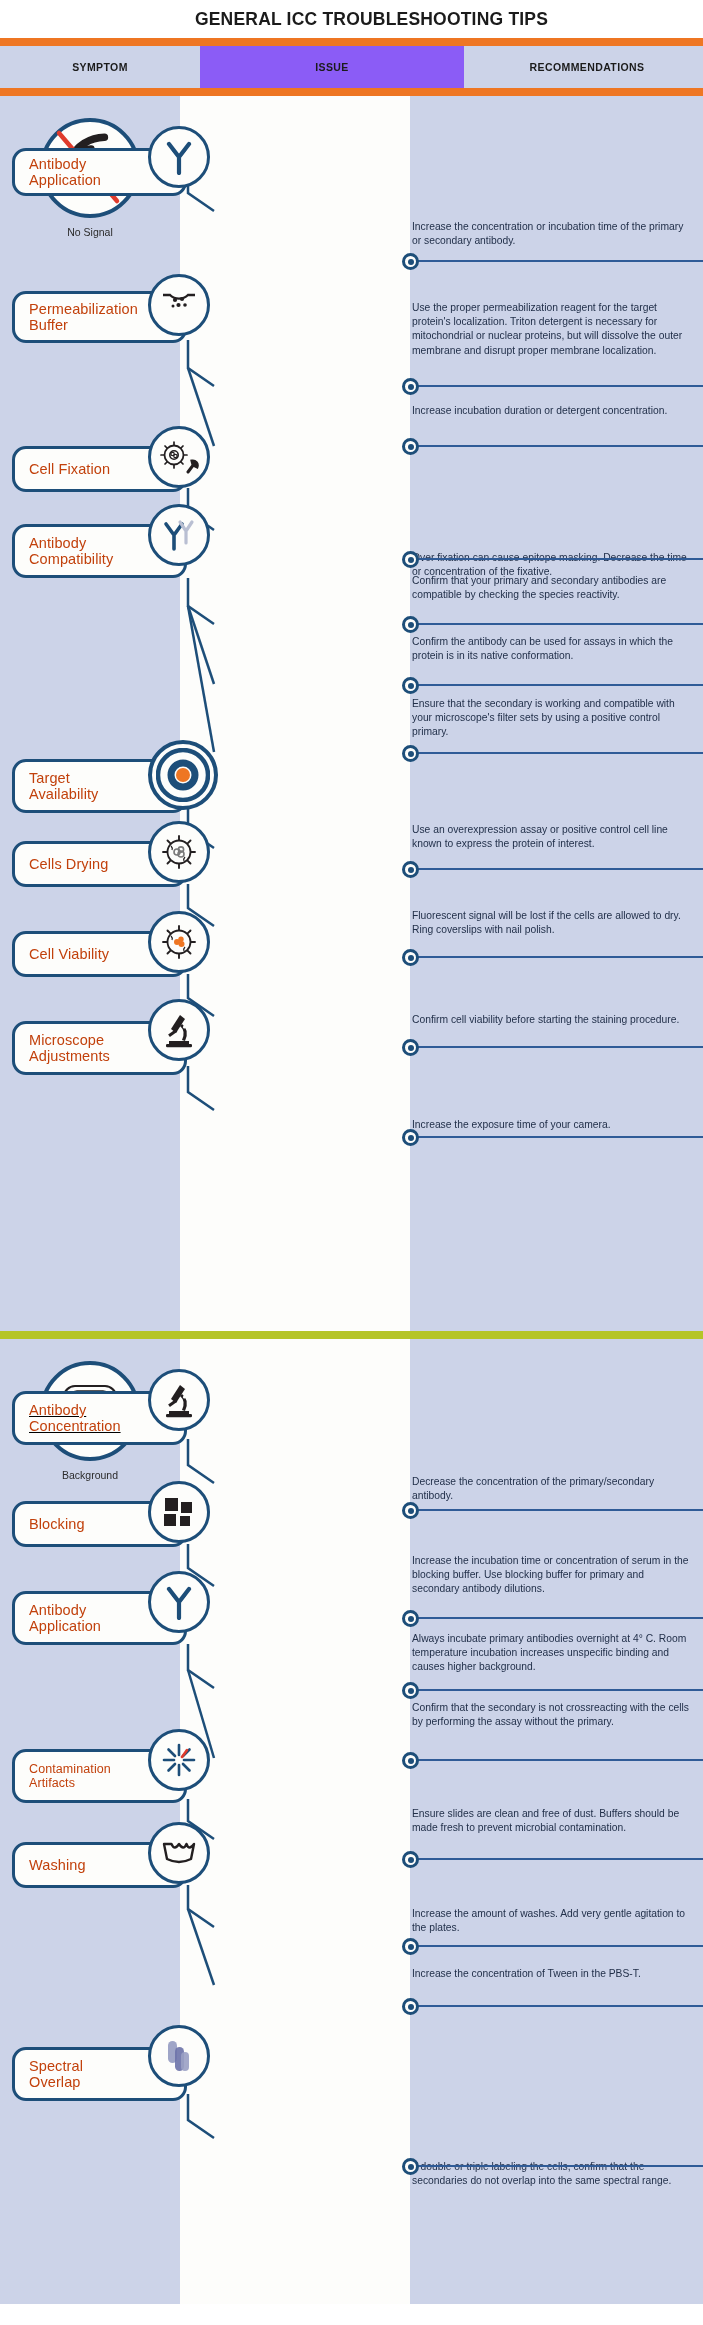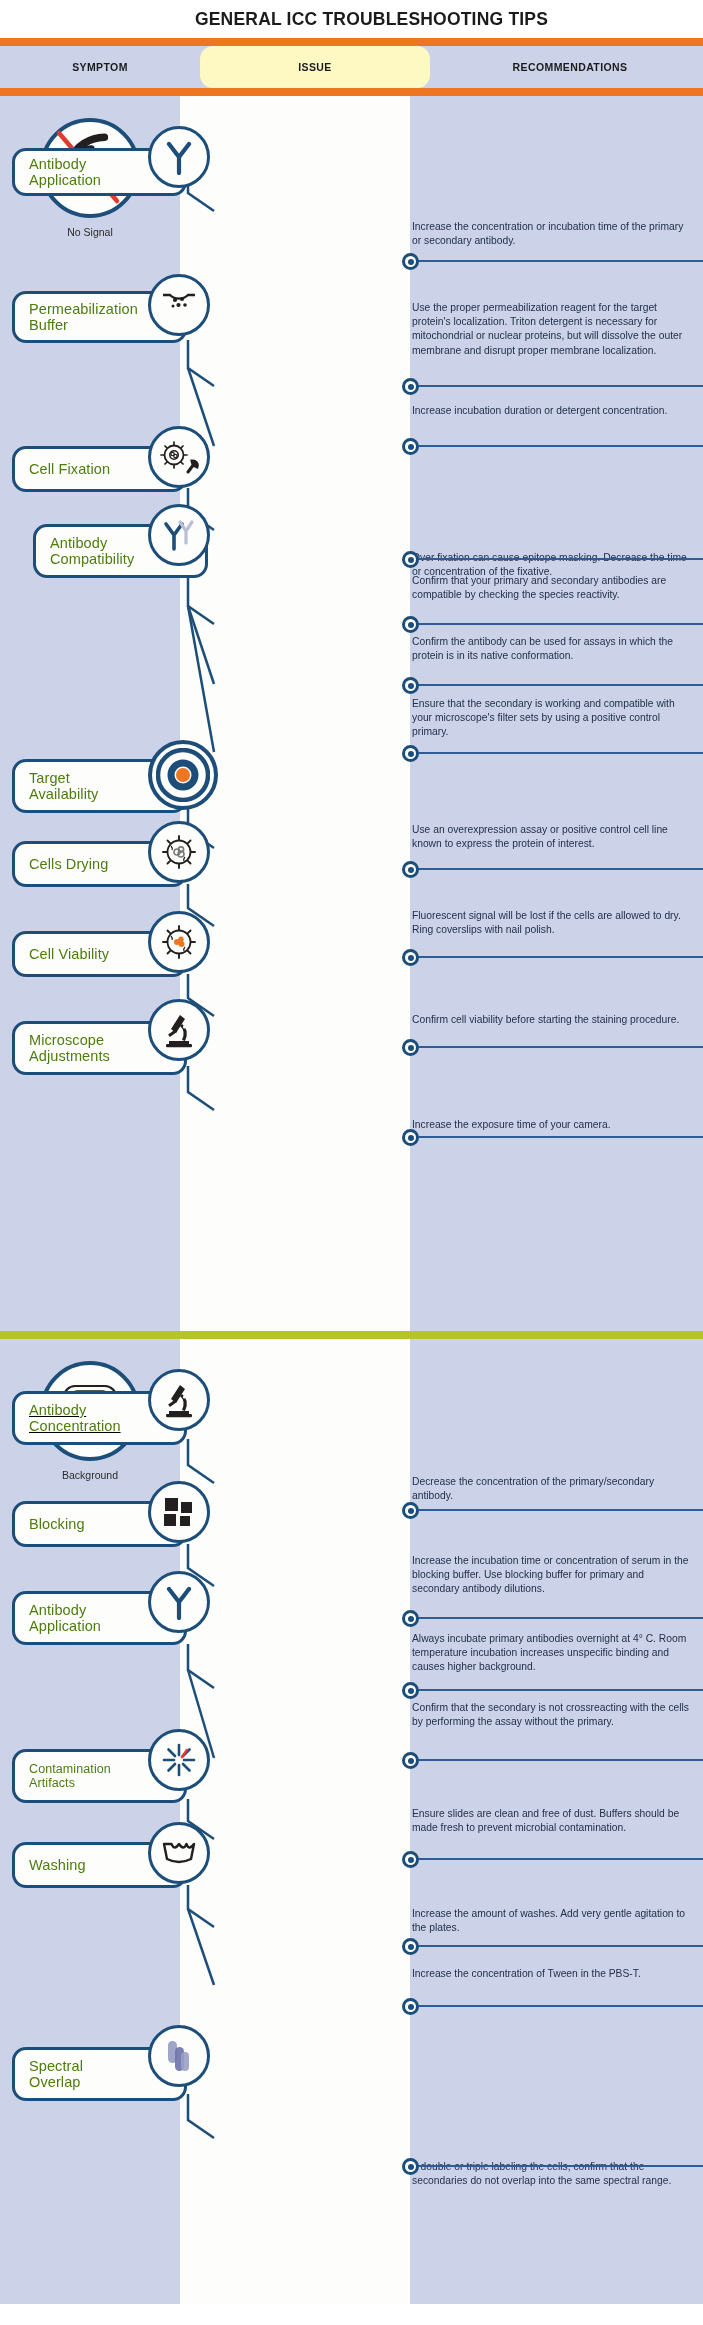--- a/index.html
+++ b/index.html
@@ -38,21 +38,21 @@
   .rule-orange { height: 8px; background: #ee7623; width: 100%; }
   .rule-green  { height: 8px; background: #b5c527; width: 100%; }
 
   
   .header-row {
     display: flex;
     height: 42px;
     background: #ccd3e8;
   }
   .hdr-sym  { width: 200px; }
-  .hdr-iss  { width: 230px; background: #fef9c3; border-radius: 13px; }
+  .hdr-iss  { width: 264px; background: #8b5cf6; }
   .hdr-rec  { flex: 1; padding-left: 7px; }
   .header-row > div {
     display: flex; align-items: center; justify-content: center;
     font-size: 10.5px; font-weight: bold; letter-spacing: 0.4px; color: #1b1b1b;
   }
 
   
   .band {
     position: relative;
     background: #ccd3e8;
@@ -95,21 +95,21 @@
     border-radius: 14px;
     background: #fdfdfb;
     display: flex;
     align-items: center;
     padding: 5px 56px 5px 14px;
     z-index: 2;
   }
   .issue-pill .issue-label {
     font-size: 14.5px;
     line-height: 1.12;
-    color: #4d7c0f;
+    color: #c2410c;
     font-weight: 400;
     letter-spacing: 0.1px;
   }
   .issue-pill.small .issue-label { font-size: 12.5px; }
 
   
   .issue-icon {
     position: absolute;
     width: 62px; height: 62px;
     border-radius: 50%;
@@ -257,21 +257,21 @@
           <path d="M29 33 L35 25 M33 22 a4.5 4.5 0 0 1 5 6 l-4 -2 z" fill="#231f20" stroke="#231f20" stroke-width="3" stroke-linecap="round"></path>
         </svg>
       </div>
       <svg class="diag" style="left:186px; top:392px;" width="230" height="60">
         <path d="M2 0 L2 24 L28 42" stroke="#1d4e79" stroke-width="2.5" fill="none"></path>
       </svg>
       <div class="rec-line" style="top:462px;"></div>
       <div class="node" style="left:402px; top:455px;"></div>
       <div class="rec" style="top:413px;margin-top:42px;">Over fixation can cause epitope masking. Decrease the time or concentration of the fixative.</div>
 
-      <div class="issue-pill" style="top:428px; min-height:54px;margin-left:21px;">
+      <div class="issue-pill" style="top:428px; min-height:54px;">
         <span class="issue-label">Antibody Compatibility</span>
       </div>
       <div class="issue-icon" style="left:148px; top:408px;">
         <svg width="38" height="34" viewBox="0 0 38 34">
           <path d="M14 31 L14 17 L6 6 M14 17 L22 6" stroke="#1d4e79" stroke-width="3.6" fill="none" stroke-linecap="round"></path>
           <path d="M9 10 L12 15 M19 10 L16 15" stroke="#1d4e79" stroke-width="2.2" fill="none" stroke-linecap="round"></path>
           <path d="M26 25 L26 13 L20 4 M26 13 L32 4" stroke="#b9bfd2" stroke-width="3.2" fill="none" stroke-linecap="round"></path>
         </svg>
       </div>
       <svg class="diag" style="left:186px; top:470px;" width="230" height="200">

